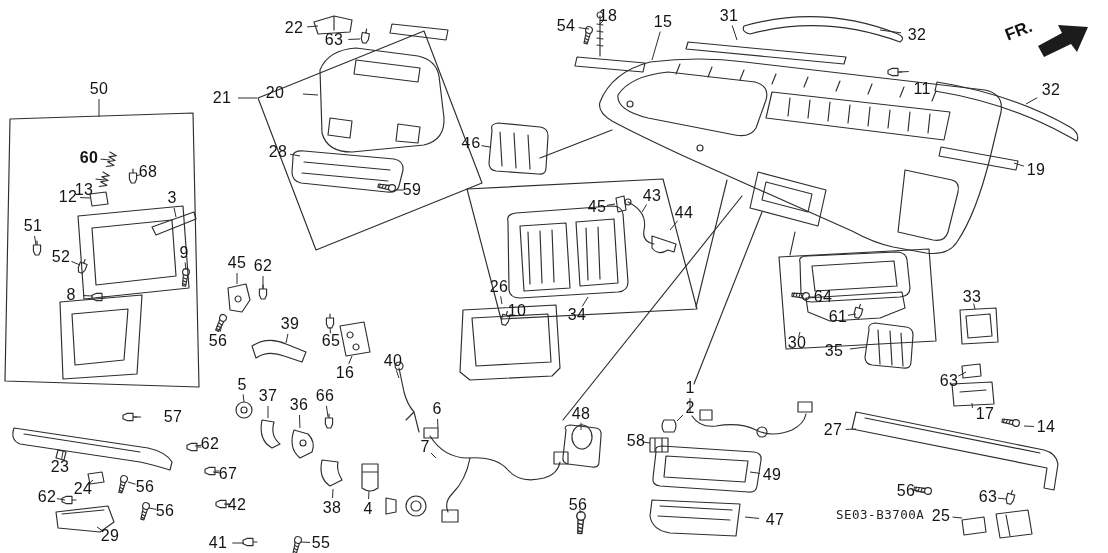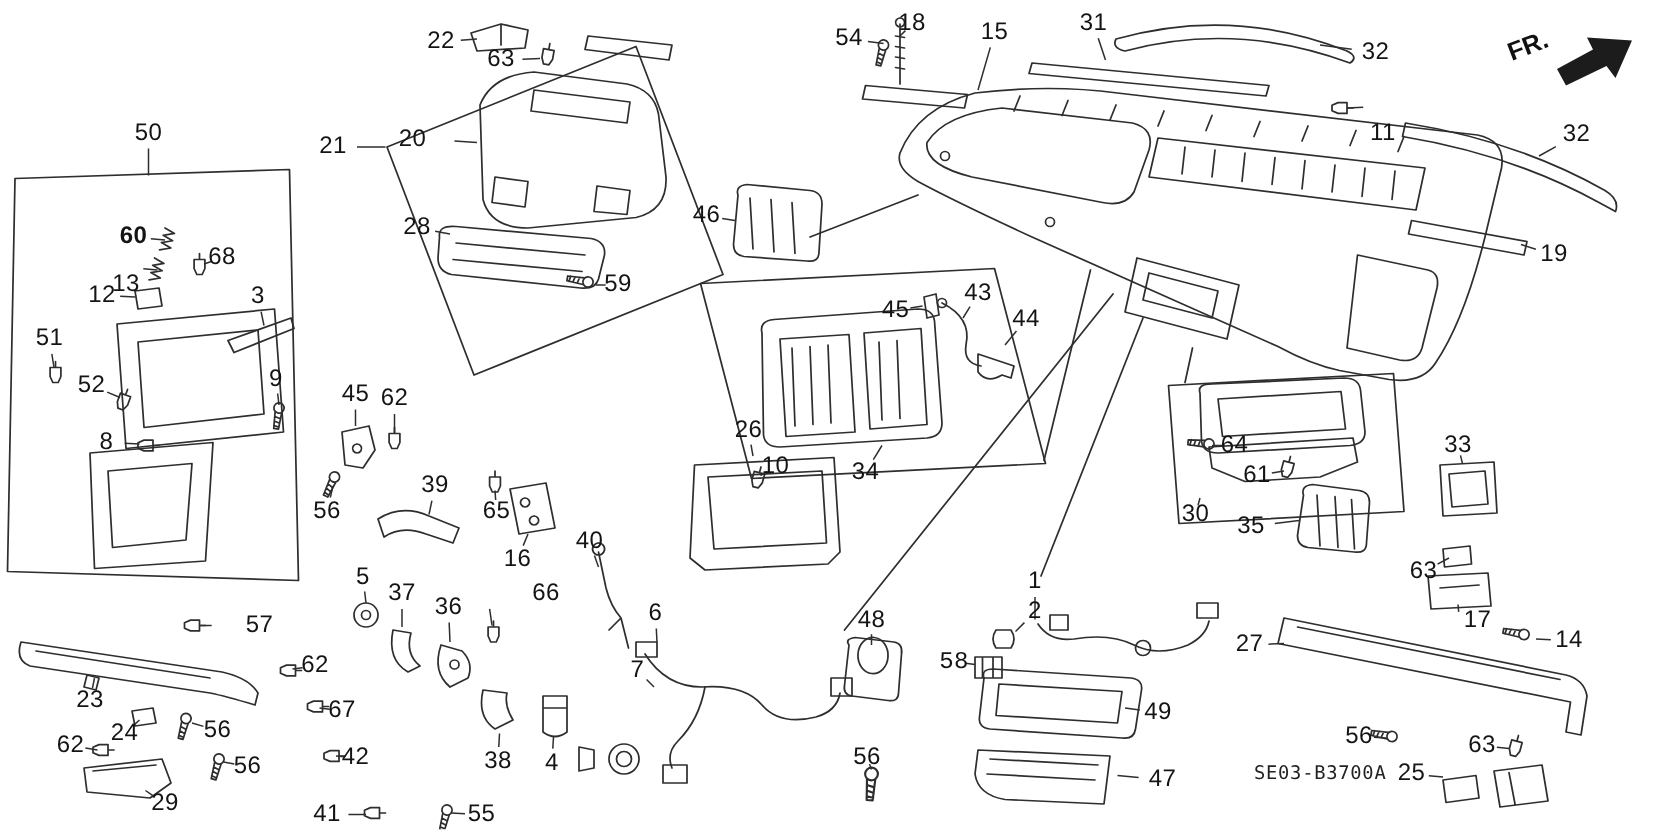--- a/index.html
+++ b/index.html
@@ -293,21 +293,21 @@
       <div class="callout" style="left: 566px; top: 26px;">54</div>
       <div class="callout" style="left: 608px; top: 16px;">18</div>
       <div class="callout" style="left: 663px; top: 22px;">15</div>
       <div class="callout" style="left: 729px; top: 16px;">31</div>
       <div class="callout" style="left: 917px; top: 35px;">32</div>
       <div class="callout" style="left: 922px; top: 71px; margin-top: 18px;">11</div>
       <div class="callout" style="left: 1051px; top: 90px;">32</div>
       <div class="callout" style="left: 99px; top: 89px;">50</div>
       <div class="callout" style="left: 222px; top: 98px;">21</div>
       <div class="callout" style="left: 275px; top: 93px;">20</div>
-      <div class="callout" style="left: 471px; top: 144px;">46</div>
+      <div class="callout" style="left: 471px; top: 144px; font-family: Liberation Mono, monospace;">46</div>
       <div class="callout" style="left: 89px; top: 158px; font-weight: bold;">60</div>
       <div class="callout" style="left: 84px; top: 178px; margin-top: 12px;">13</div>
       <div class="callout" style="left: 148px; top: 172px;">68</div>
       <div class="callout" style="left: 68px; top: 197px;">12</div>
       <div class="callout" style="left: 172px; top: 198px;">3</div>
       <div class="callout" style="left: 278px; top: 152px;">28</div>
       <div class="callout" style="left: 412px; top: 190px;">59</div>
       <div class="callout" style="left: 1036px; top: 170px;">19</div>
       <div class="callout" style="left: 33px; top: 226px;">51</div>
       <div class="callout" style="left: 61px; top: 257px;">52</div>
@@ -329,27 +329,27 @@
       <div class="callout" style="left: 838px; top: 317px; text-align: center;">61</div>
       <div class="callout" style="left: 972px; top: 297px;">33</div>
       <div class="callout" style="left: 797px; top: 343px;">30</div>
       <div class="callout" style="left: 834px; top: 351px;">35</div>
       <div class="callout" style="left: 393px; top: 361px;">40</div>
       <div class="callout" style="left: 949px; top: 381px;">63</div>
       <div class="callout" style="left: 973px; top: 414px; margin-left: 12px;">17</div>
       <div class="callout" style="left: 242px; top: 385px;">5</div>
       <div class="callout" style="left: 268px; top: 396px;">37</div>
       <div class="callout" style="left: 299px; top: 405px;">36</div>
-      <div class="callout" style="left: 325px; top: 396px; margin-left: 39px;">66</div>
+      <div class="callout" style="left: 325px; top: 396px;">66</div>
       <div class="callout" style="left: 151px; top: 417px; padding-left: 44px;">57</div>
       <div class="callout" style="left: 690px; top: 388px;">1</div>
       <div class="callout" style="left: 690px; top: 408px;">2</div>
       <div class="callout" style="left: 581px; top: 414px;">48</div>
       <div class="callout" style="left: 437px; top: 409px;">6</div>
-      <div class="callout" style="left: 636px; top: 441px; font-family: Liberation Mono, monospace;">58</div>
+      <div class="callout" style="left: 636px; top: 441px;">58</div>
       <div class="callout" style="left: 833px; top: 430px;">27</div>
       <div class="callout" style="left: 1046px; top: 427px;">14</div>
       <div class="callout" style="left: 210px; top: 444px;">62</div>
       <div class="callout" style="left: 60px; top: 467px;">23</div>
       <div class="callout" style="left: 425px; top: 447px;">7</div>
       <div class="callout" style="left: 83px; top: 489px;">24</div>
       <div class="callout" style="left: 145px; top: 487px;">56</div>
       <div class="callout" style="left: 228px; top: 474px;">67</div>
       <div class="callout" style="left: 47px; top: 497px;">62</div>
       <div class="callout" style="left: 165px; top: 511px;">56</div>

